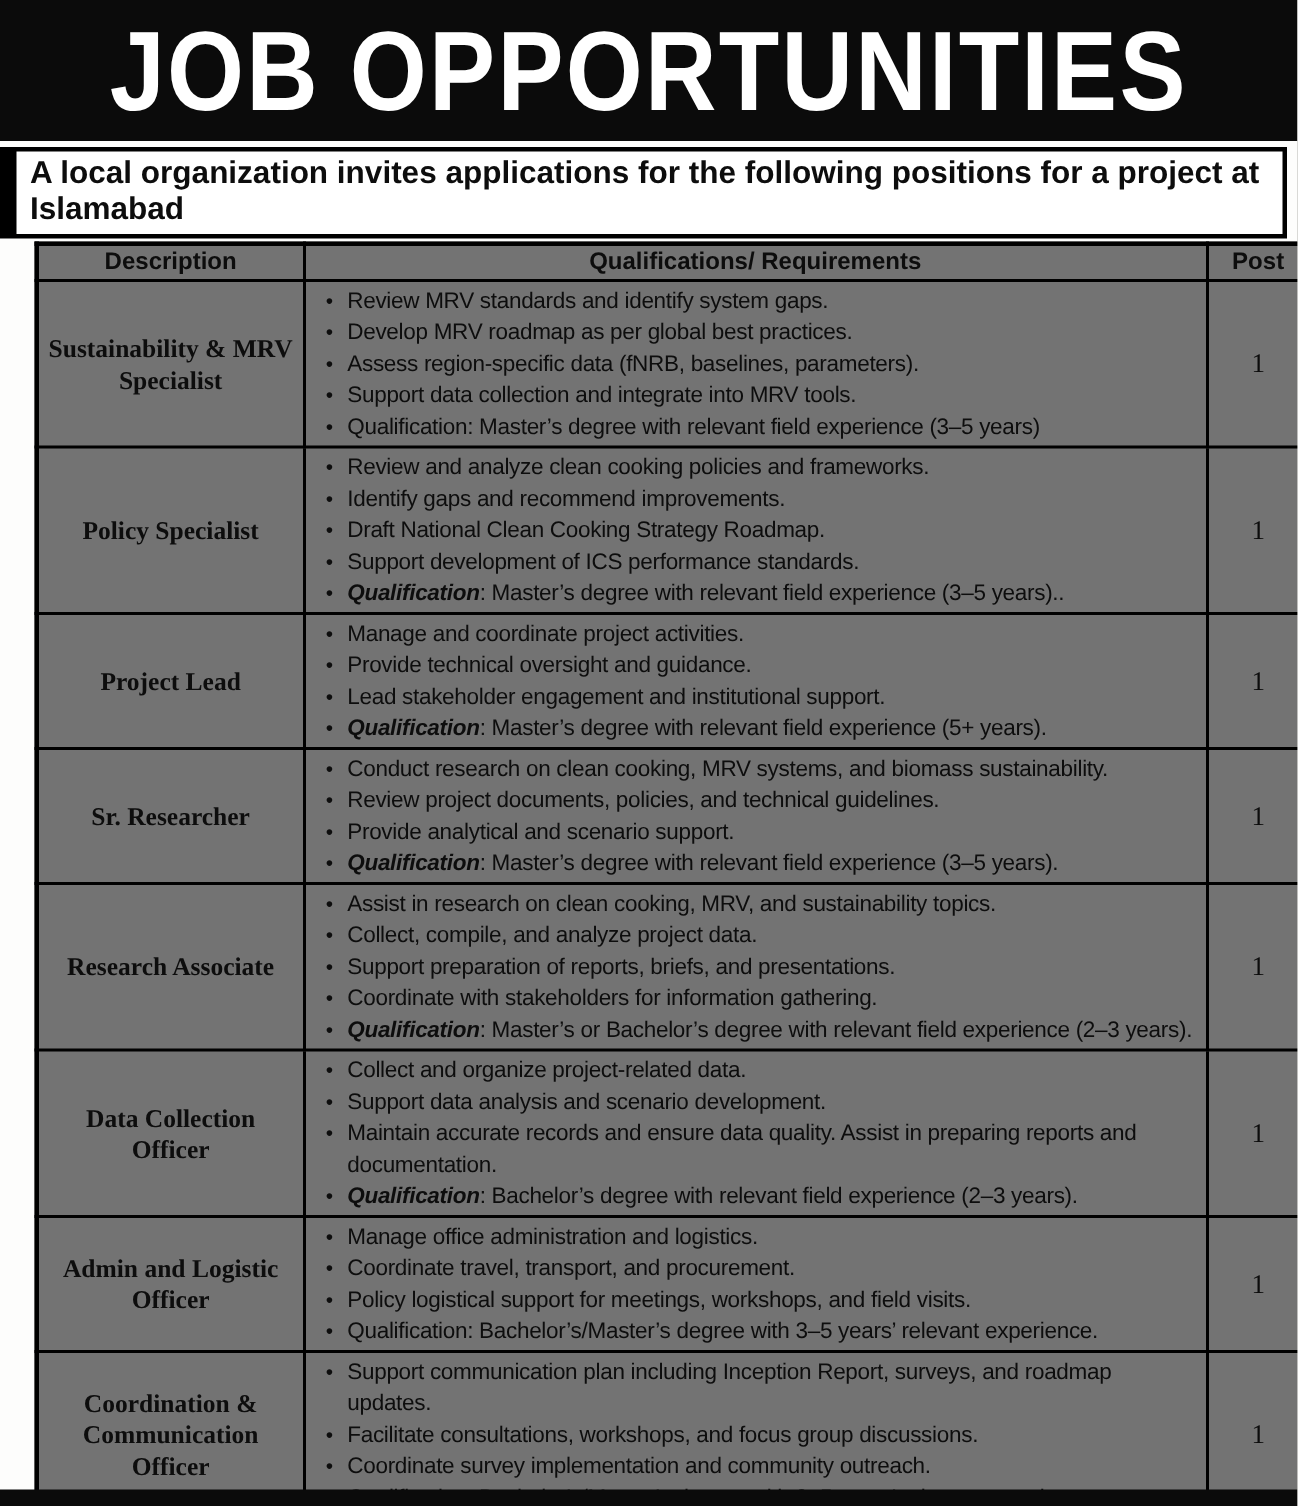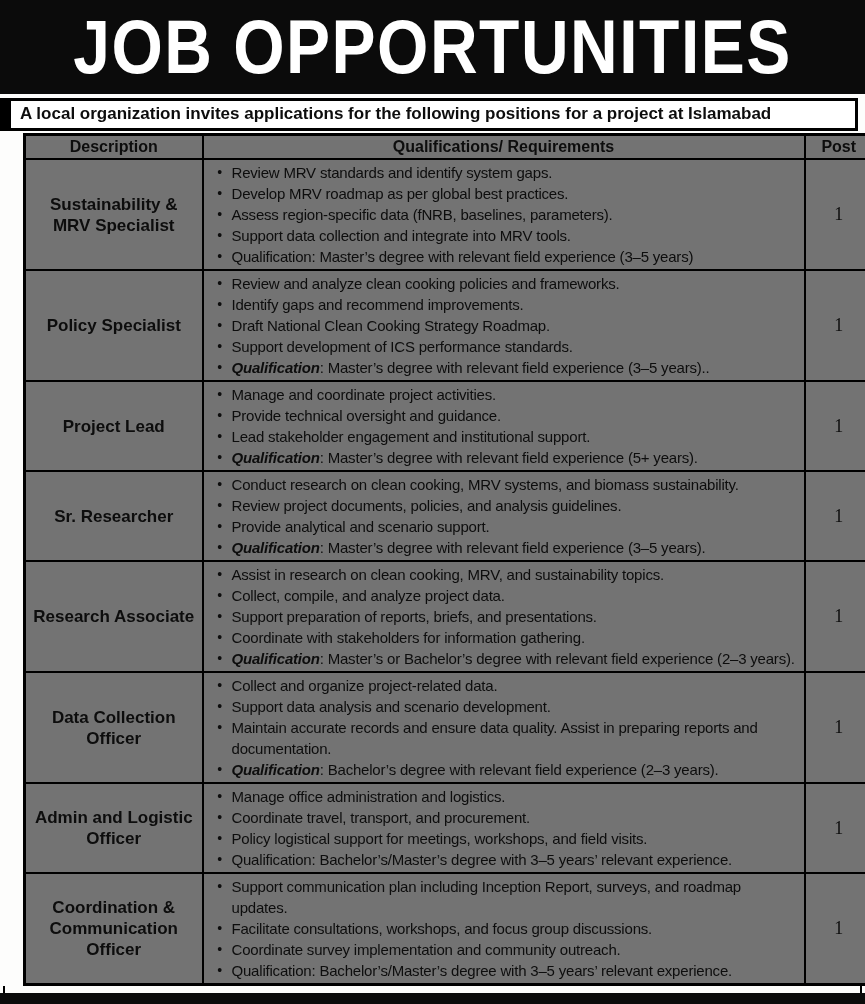--- a/index.html
+++ b/index.html
@@ -4,29 +4,29 @@
 <style>
   html,body{margin:0;padding:0;background:#e9e9e7;}
   .ad{position:relative;width:865px;height:1004px;background:#fdfdfc;overflow:hidden;
       font-family:"Liberation Sans",sans-serif;color:#0d0d0d;box-sizing:border-box;}
   
   .top-band{height:94px;background:#0b0b0b;display:flex;align-items:center;justify-content:center;}
   .title{color:#fff;font-weight:bold;font-size:66px;letter-spacing:1.5px;white-space:nowrap;
          transform:scaleY(1.14);transform-origin:center;}
   
   .intro-bar{margin:4px 7px 0 0;border:3px solid #000;border-left:11px solid #000;background:#fff;
-             font-weight:bold;font-size:17px;padding:3px 6px 4px 9px;box-sizing:border-box;}
+             font-weight:bold;font-size:21px;padding:3px 6px 4px 9px;box-sizing:border-box;}
   
   table.jobs{border-collapse:collapse;table-layout:fixed;margin:2px 0 0 23px;width:849px;
              border:3px solid #000;background:#737373;}
   .jobs col.c1{width:178px;} .jobs col.c2{width:602px;} .jobs col.c3{width:69px;}
   .jobs th,.jobs td{border:2px solid #000;box-sizing:border-box;}
   .jobs th{font-size:16px;font-weight:bold;padding:2px;height:24px;}
   td.cell-pos{font-weight:bold;font-size:17px;text-align:center;vertical-align:middle;
-              line-height:21px;padding:2px 6px;}
+              line-height:21px;padding:2px 6px;font-family:Liberation Serif, serif;}
   td.cell-req{padding:2px 4px 2px 4px;vertical-align:middle;}
   .bullet{display:flex;align-items:flex-start;font-size:15px;line-height:21px;letter-spacing:-0.2px;}
   .bullet .mark{flex:none;width:24px;text-align:center;font-size:14px;}
   .bullet b{letter-spacing:-0.2px;font-style:italic;}
   td.cell-post{text-align:center;vertical-align:middle;font-family:"Liberation Serif",serif;
                font-size:18px;}
   
   .footer{margin:0 3px;border-left:2px solid #000;border-right:2px solid #000;
           padding-top:8px;min-height:74px;}
   .apply-line{text-align:center;font-size:17.5px;font-weight:bold;white-space:nowrap;}
@@ -137,21 +137,21 @@
         </tr>
         <tr>
           <td class="cell-pos">Sr. Researcher</td>
           <td class="cell-req">
             <div class="bullet">
               <span class="mark">•</span>
               <span class="btext"><span>Conduct research on clean cooking, MRV systems, and biomass sustainability.</span></span>
             </div>
             <div class="bullet">
               <span class="mark">•</span>
-              <span class="btext"><span>Review project documents, policies, and analysis guidelines.</span></span>
+              <span class="btext"><span>Review project documents, policies, and technical guidelines.</span></span>
             </div>
             <div class="bullet">
               <span class="mark">•</span>
               <span class="btext"><span>Provide analytical and scenario support.</span></span>
             </div>
             <div class="bullet">
               <span class="mark">•</span>
               <span class="btext"><b>Qualification</b><span>: Master’s degree with relevant field experience (3–5 years).</span></span>
             </div>
           </td>

